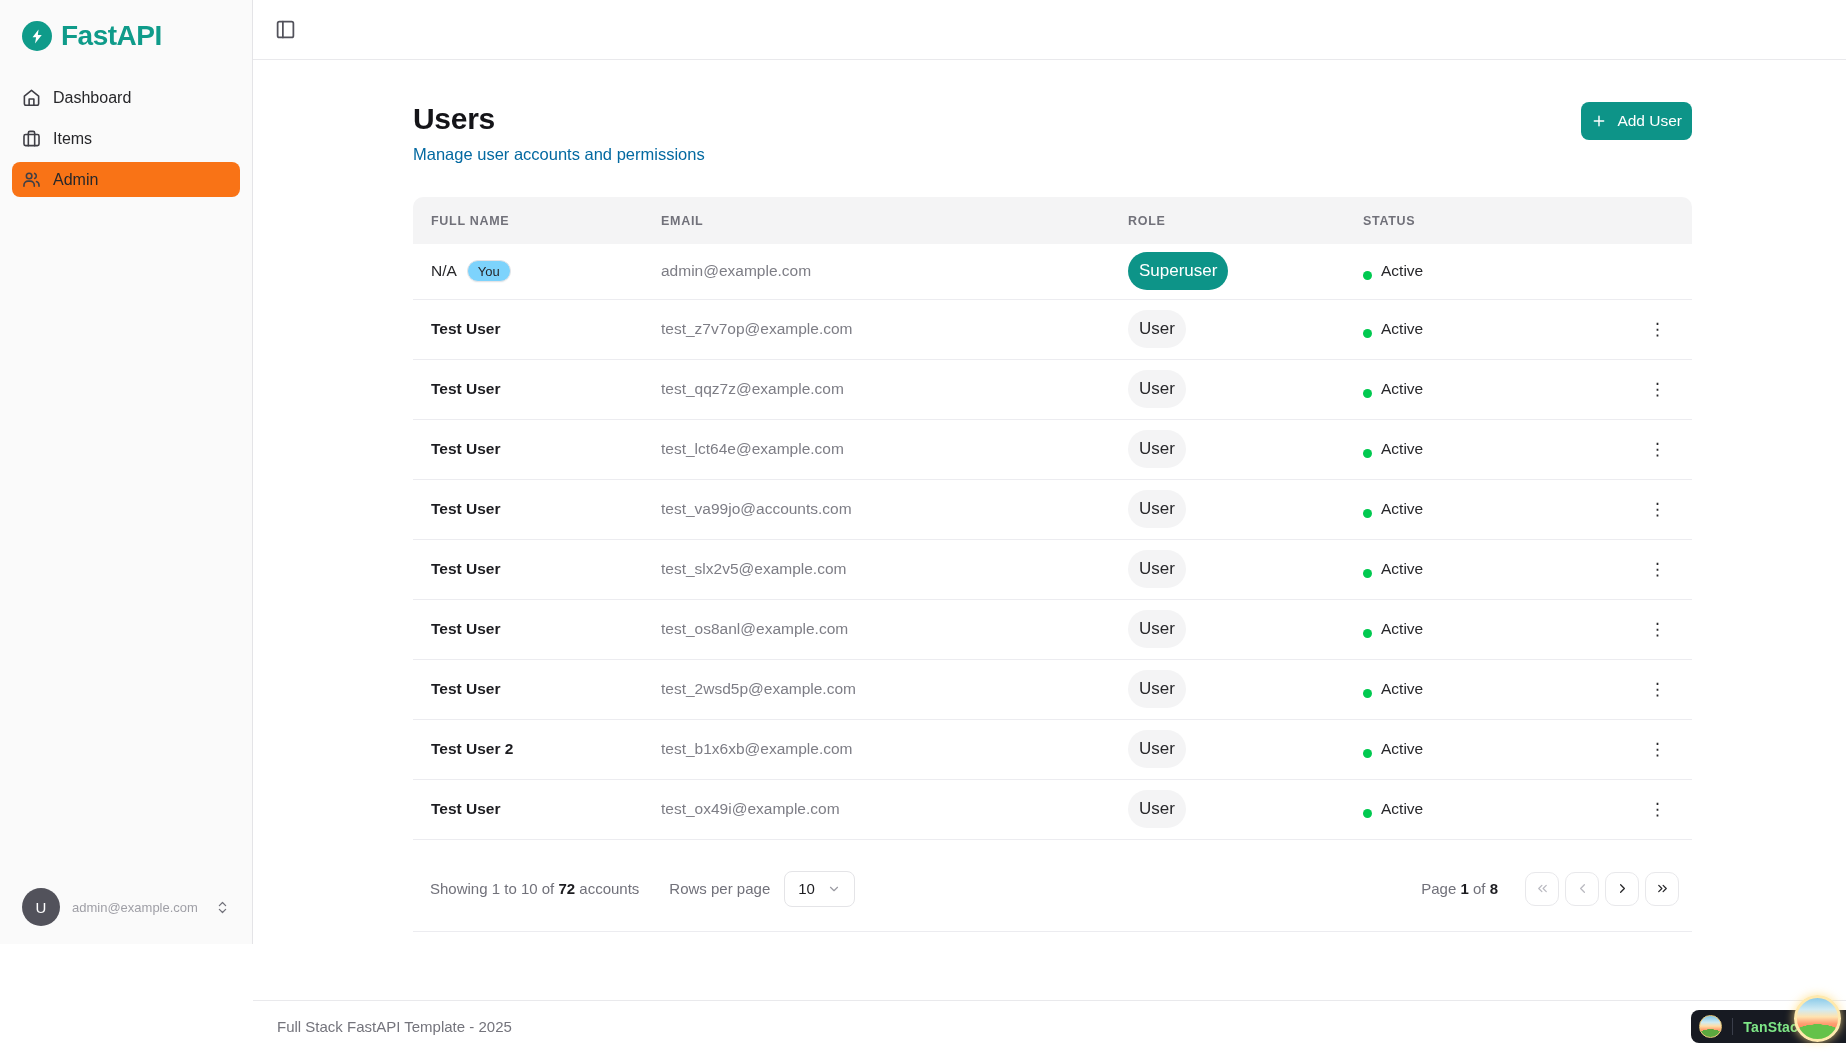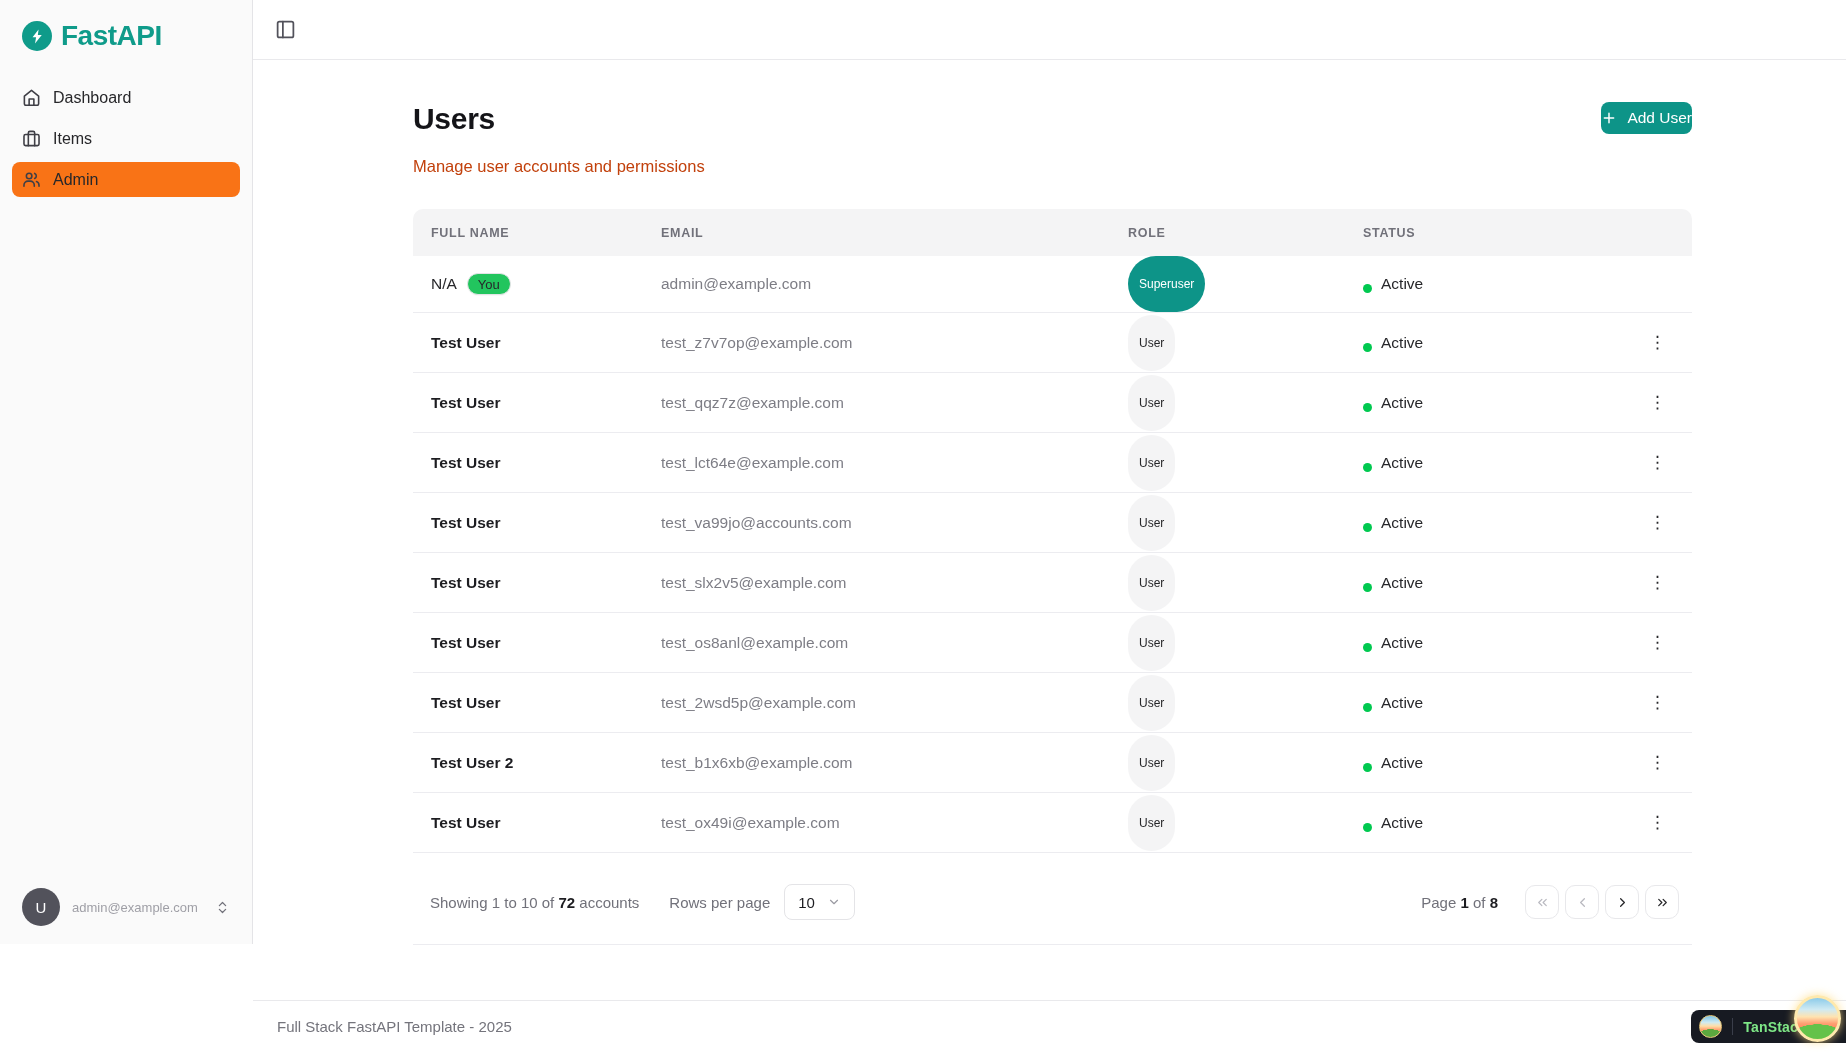--- a/index.html
+++ b/index.html
@@ -36,43 +36,43 @@
   .chevrons { color:#71717a; }
 
   
   .main { flex:1; display:flex; flex-direction:column; position:relative; }
   .topbar { height:60px; border-bottom:1px solid #e9e9ec; display:flex; align-items:center; padding:0 18px; }
   .toggle-btn { background:none; border:none; color:#52525b; cursor:pointer; padding:4px; }
 
   .content { padding:42px 154px 0 160px; flex:1; }
   .page-head { display:flex; align-items:flex-start; justify-content:space-between; }
   .page-title { font-size:30px; font-weight:700; color:#141418; letter-spacing:-0.3px; }
-  .page-subtitle { margin-top:21px; font-size:16.5px; color:#c2410c; }
+  .page-subtitle { margin-top:9px; font-size:16.5px; color:#0369a1; }
   .add-user-btn { display:flex; align-items:center; gap:10px; background:#0d9488; color:#fff;
-    border:none; border-radius:8px; height:32px; padding:0 0; font-size:15.5px;
+    border:none; border-radius:8px; height:38px; padding:0 10px; font-size:15.5px;
     font-family:inherit; cursor:pointer; }
 
   
   .table-card { margin-top:33px; border-bottom:1px solid #ececf0; }
   table { width:100%; border-collapse:collapse; table-layout:fixed; }
   col.c1{width:230px} col.c2{width:467px} col.c3{width:235px} col.c4{width:215px} col.c5{width:auto}
   thead th { background:#f4f4f5; height:47px; text-align:left; padding:0 18px;
     font-size:12.5px; font-weight:700; letter-spacing:0.7px; color:#71717a; }
   thead th:first-child { border-radius:10px 0 0 0; }
   thead th:last-child  { border-radius:0 10px 0 0; }
   tbody td { height:60px; padding:0 18px; border-bottom:1px solid #ececf0; vertical-align:middle; }
   tbody tr:first-child td { height:55px; }
   .cell-name { display:flex; align-items:center; gap:10px; }
   .uname { font-weight:600; color:#1d1d21; font-size:15.5px; }
   tbody tr:first-child .uname { font-weight:400; color:#27272a; }
-  .you-badge { font-size:13px; color:#27272a; background:#22c55e; border:1px solid #e4e4e7;
+  .you-badge { font-size:13px; color:#27272a; background:#7dd3fc; border:1px solid #e4e4e7;
     border-radius:999px; padding:2.5px 10px; box-shadow:0 1px 1px rgba(0,0,0,.03); }
   .email { color:#7d7d85; font-size:15.5px; }
-  .pill { display:inline-block; background:#f4f4f5; color:#27272a; font-size:12px;
-    border-radius:999px; padding:21px 11px; }
+  .pill { display:inline-block; background:#f4f4f5; color:#27272a; font-size:17px;
+    border-radius:999px; padding:9px 11px; }
   .pill-superuser { background:#0d9488; color:#fff; }
   .status-wrap { display:flex; align-items:flex-end; gap:9px; font-size:15.5px; color:#27272a; }
   .dot { width:9px; height:9px; border-radius:50%; background:#00c950; }
   .dots-btn { background:none; border:none; font-size:17px; line-height:1; color:#27272a;
     cursor:pointer; padding:6px 8px; letter-spacing:0; }
   .cell-actions { text-align:right; }
 
   
   .pagination { display:flex; align-items:center; margin-top:31px; padding:0 13px 24px 17px; }
   .pg-text { font-size:15px; color:#71717a; }

